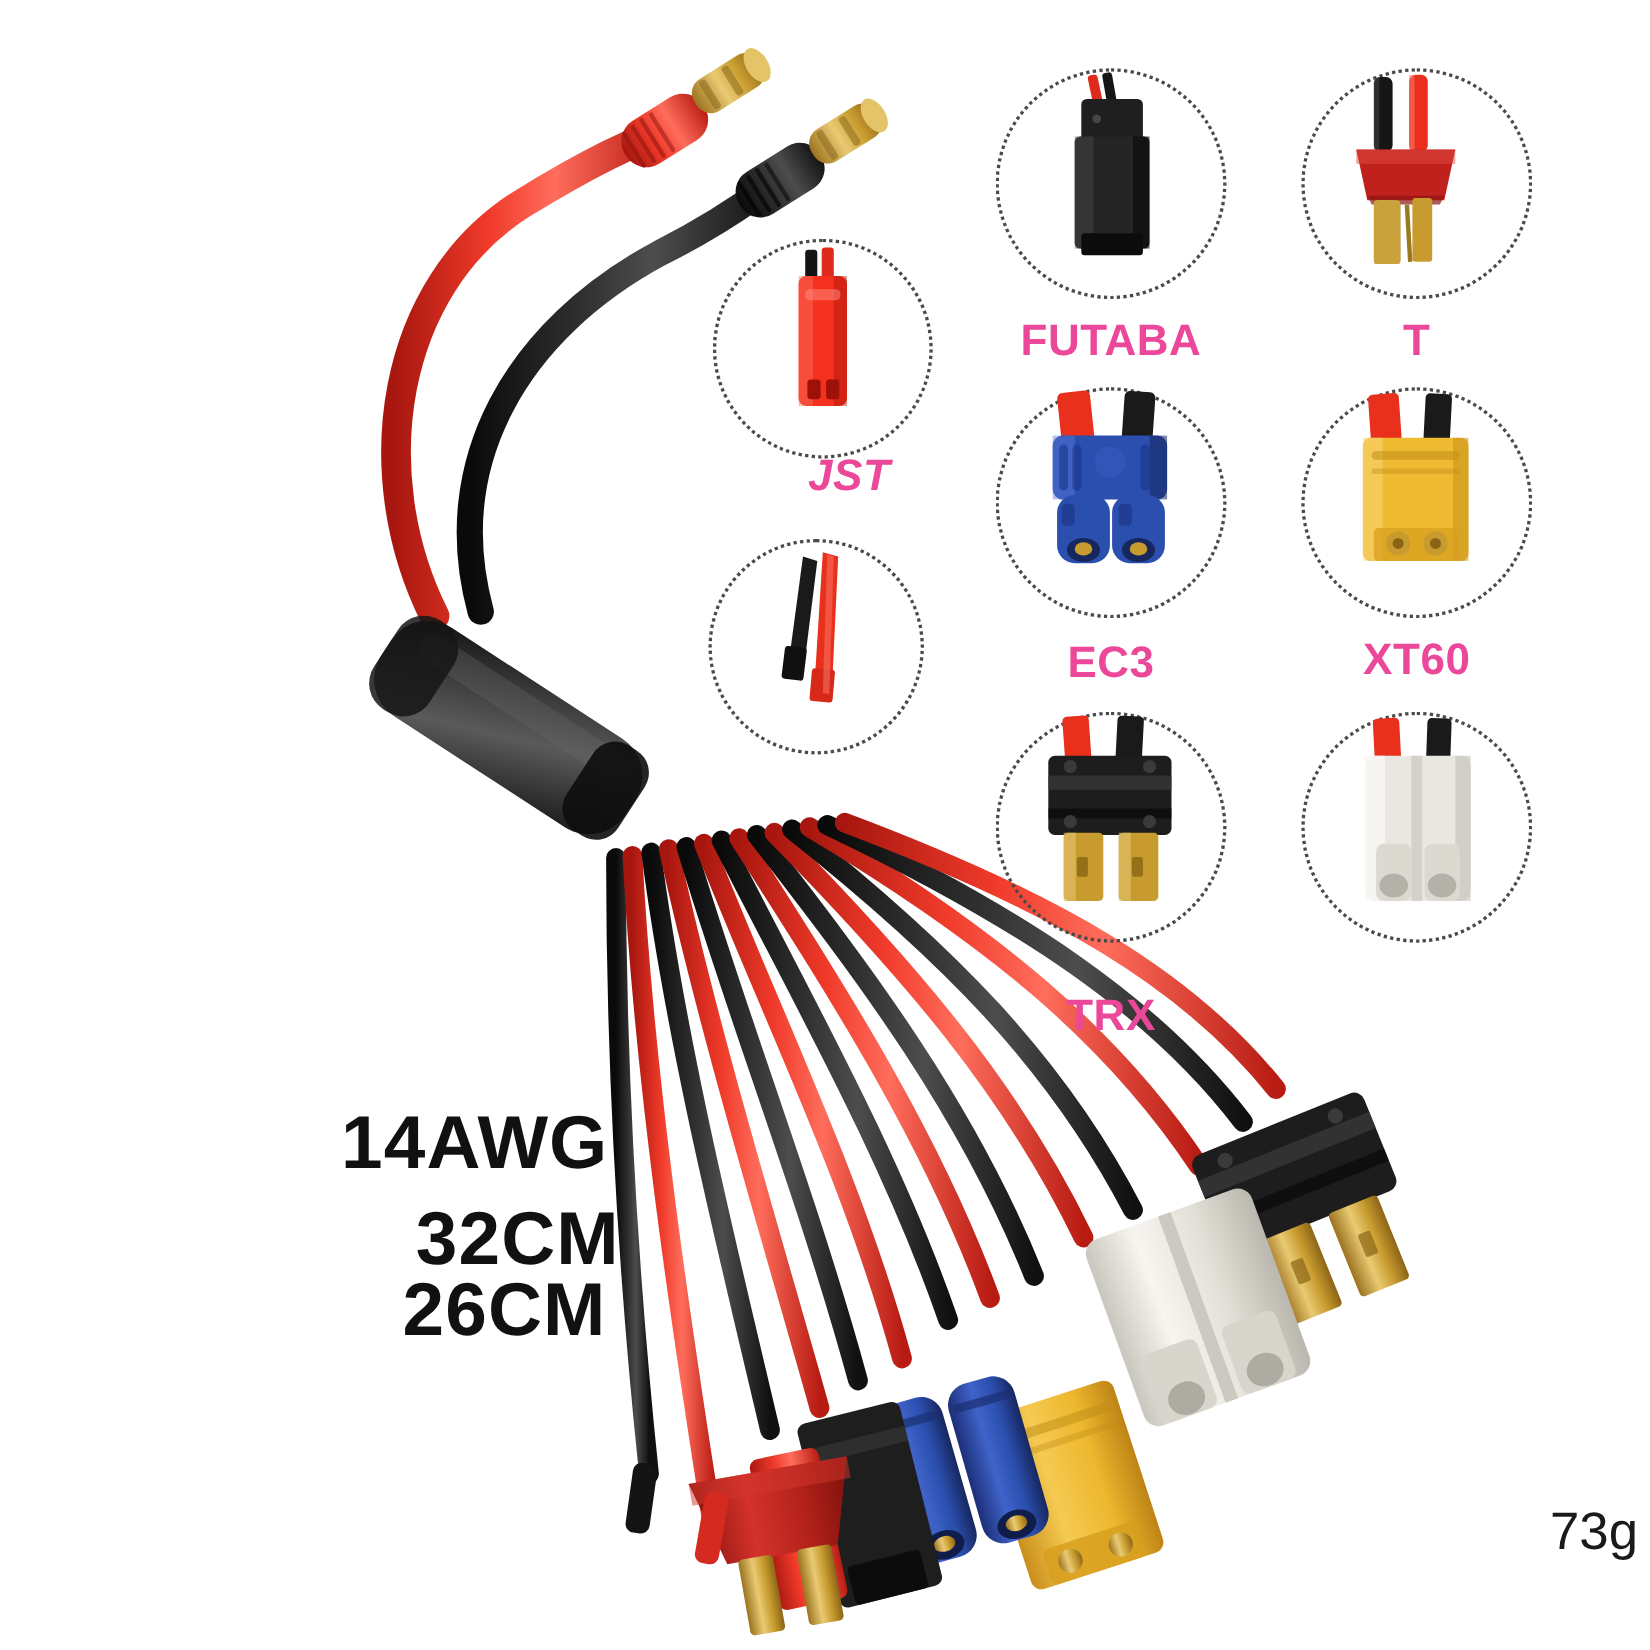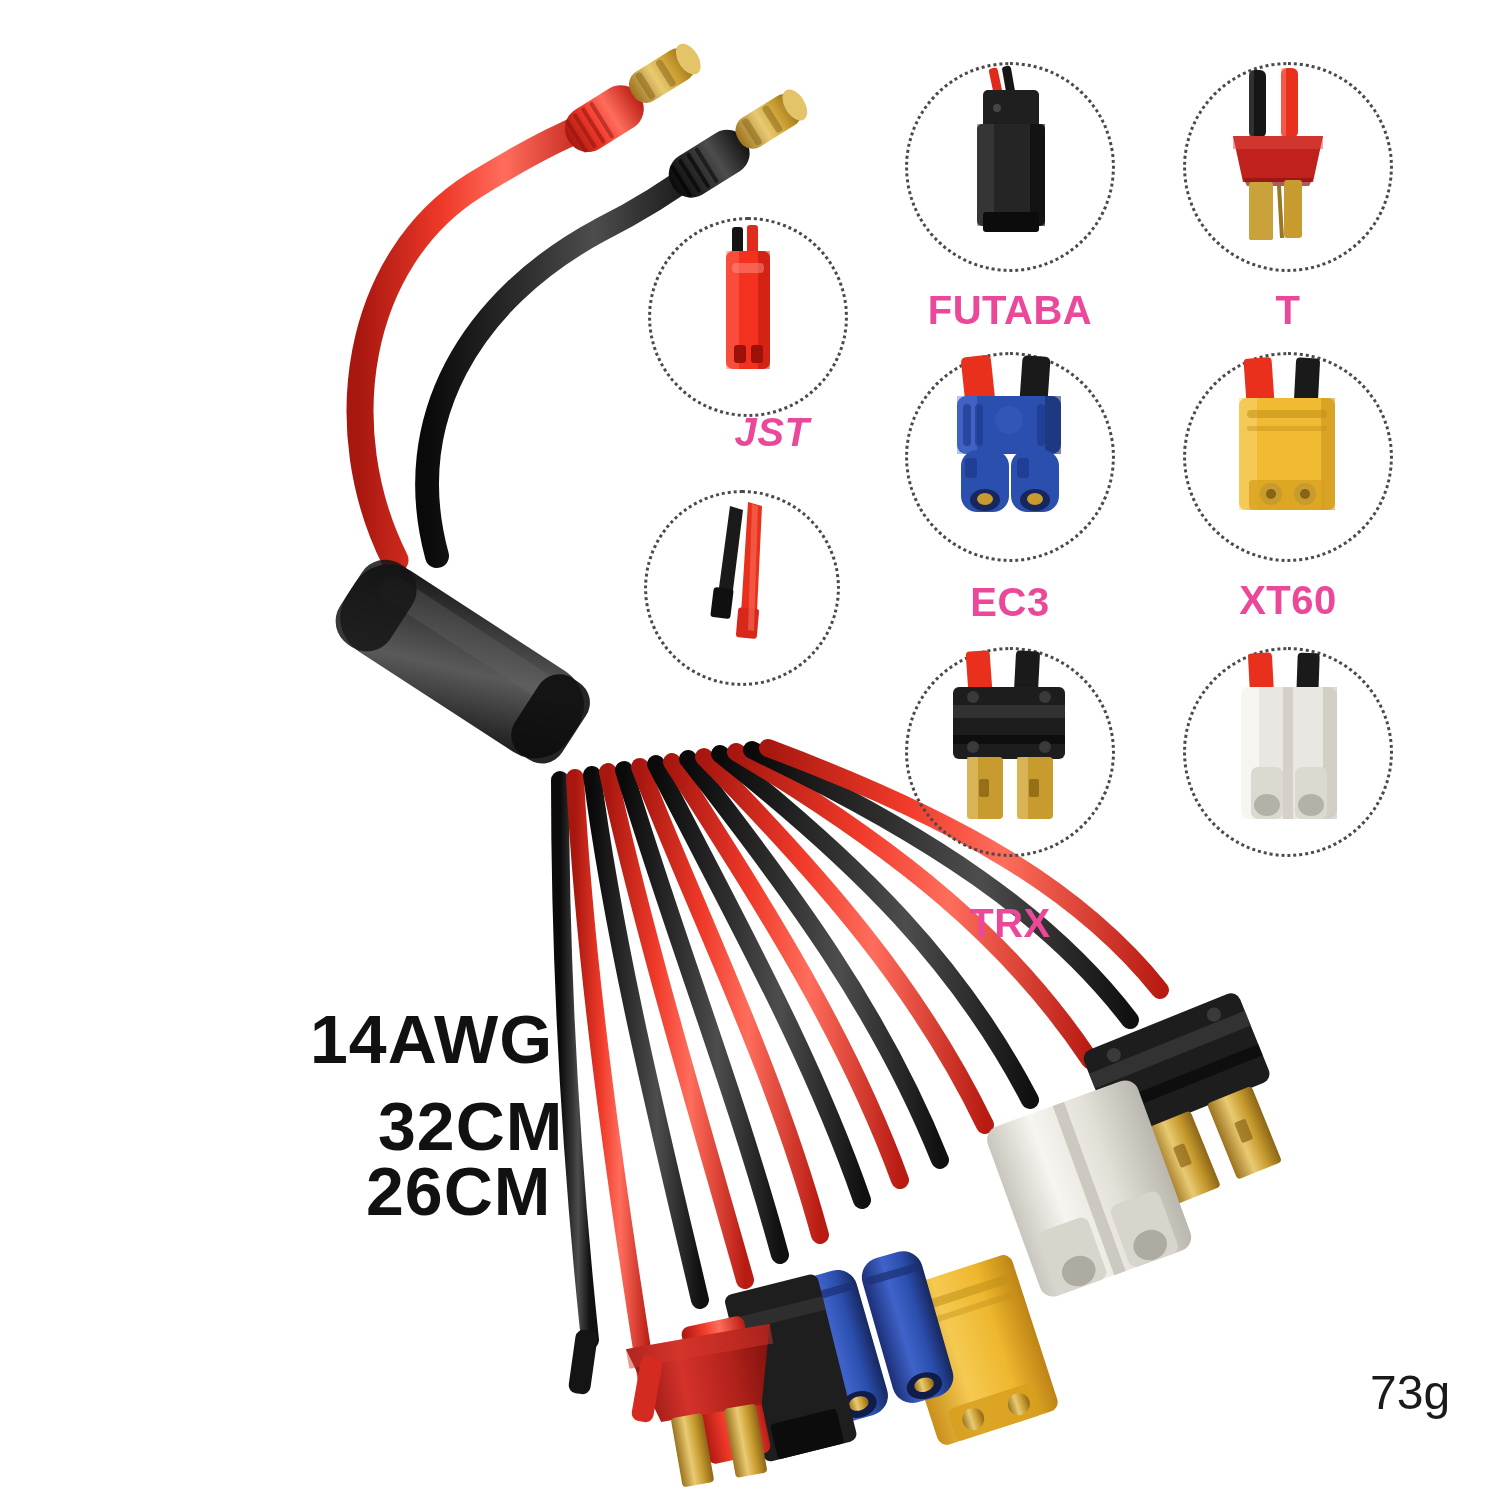--- a/index.html
+++ b/index.html
@@ -66,20 +66,21 @@
     color: #111111;
     letter-spacing: 1px;
     white-space: nowrap;
   }
   .weight-text {
     position: absolute;
     font-family: "Liberation Sans", sans-serif;
     font-size: 48px;
     color: #1a1a1a;
     white-space: nowrap;
+    margin-left: 39px;
   }
 </style>
 </head>
 <body>
 
 <div id="stage">
 
   <svg class="layer" viewBox="0 0 1500 1500">
     <defs>
       <linearGradient id="gRed" x1="0" y1="0" x2="1" y2="0">

